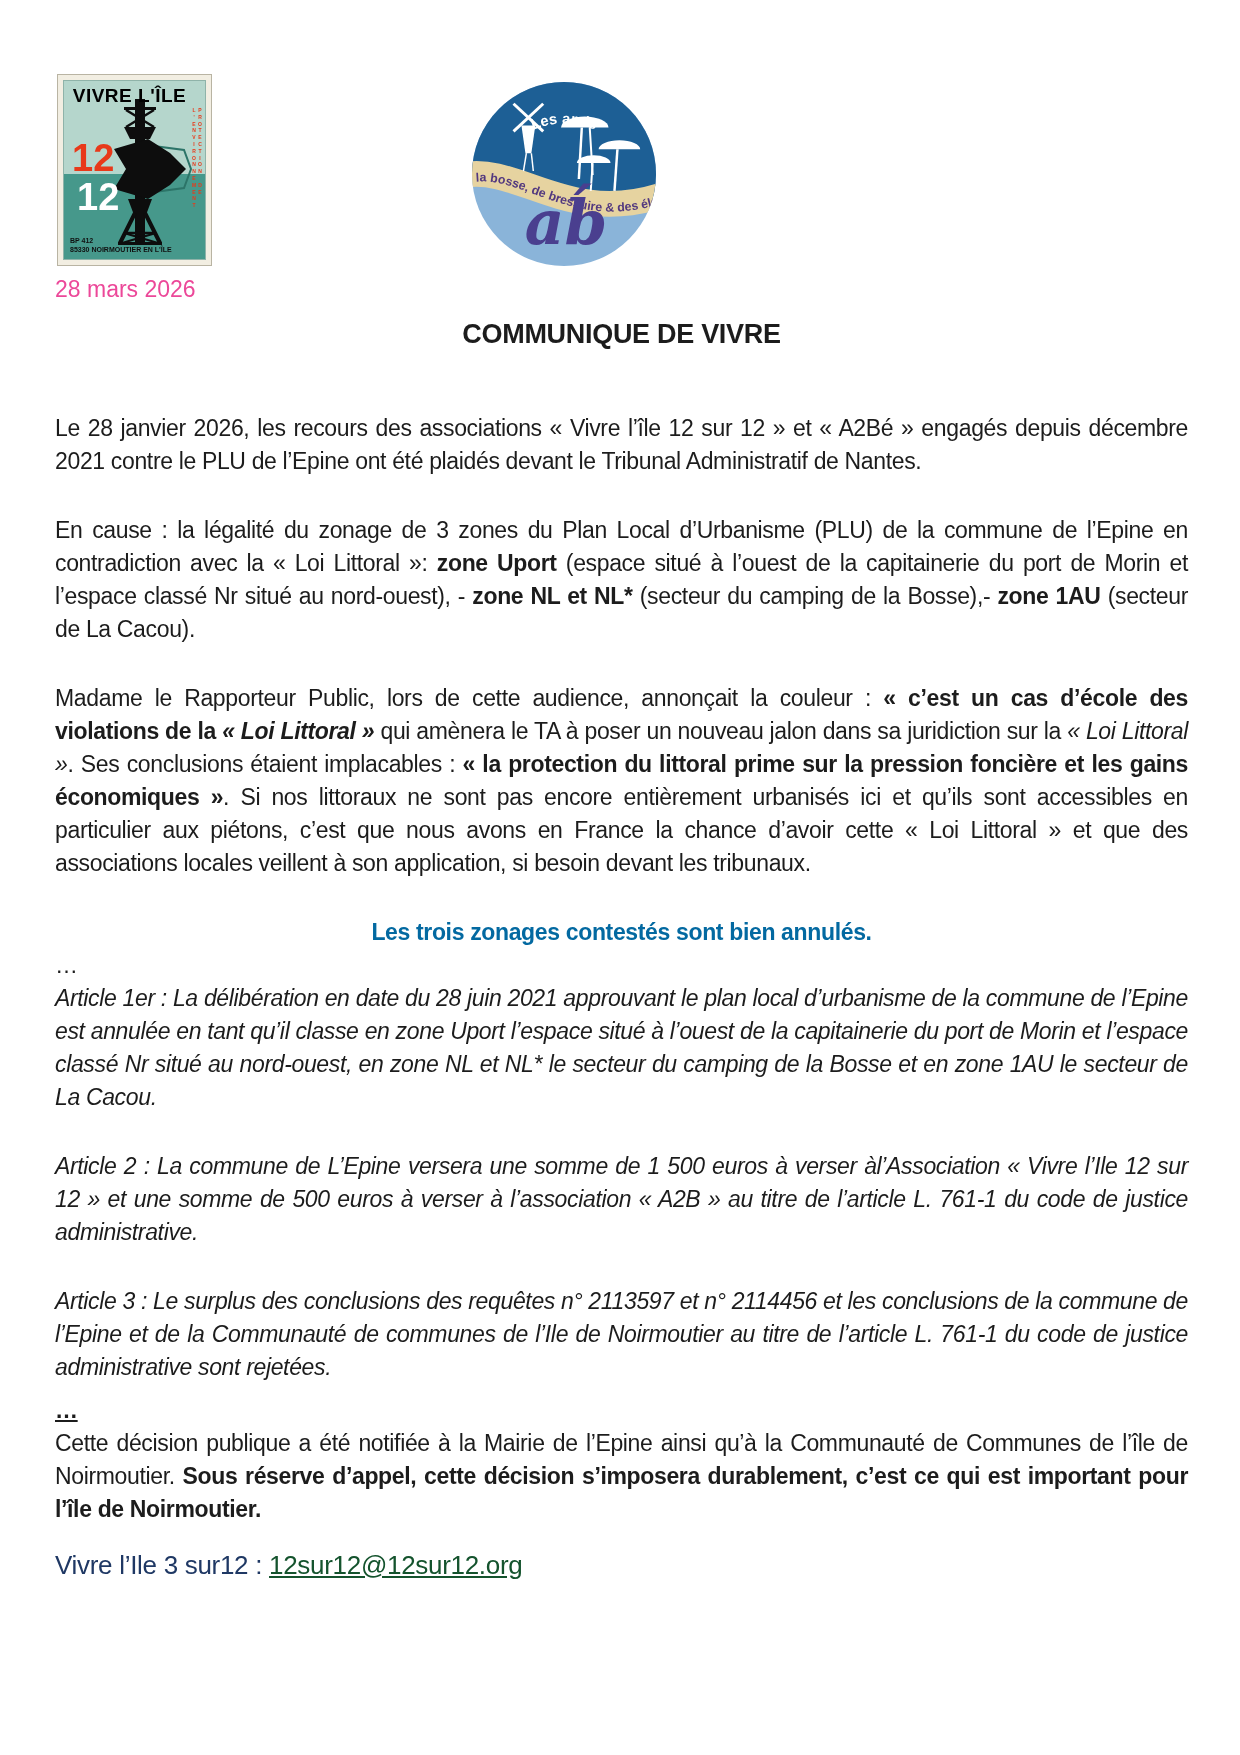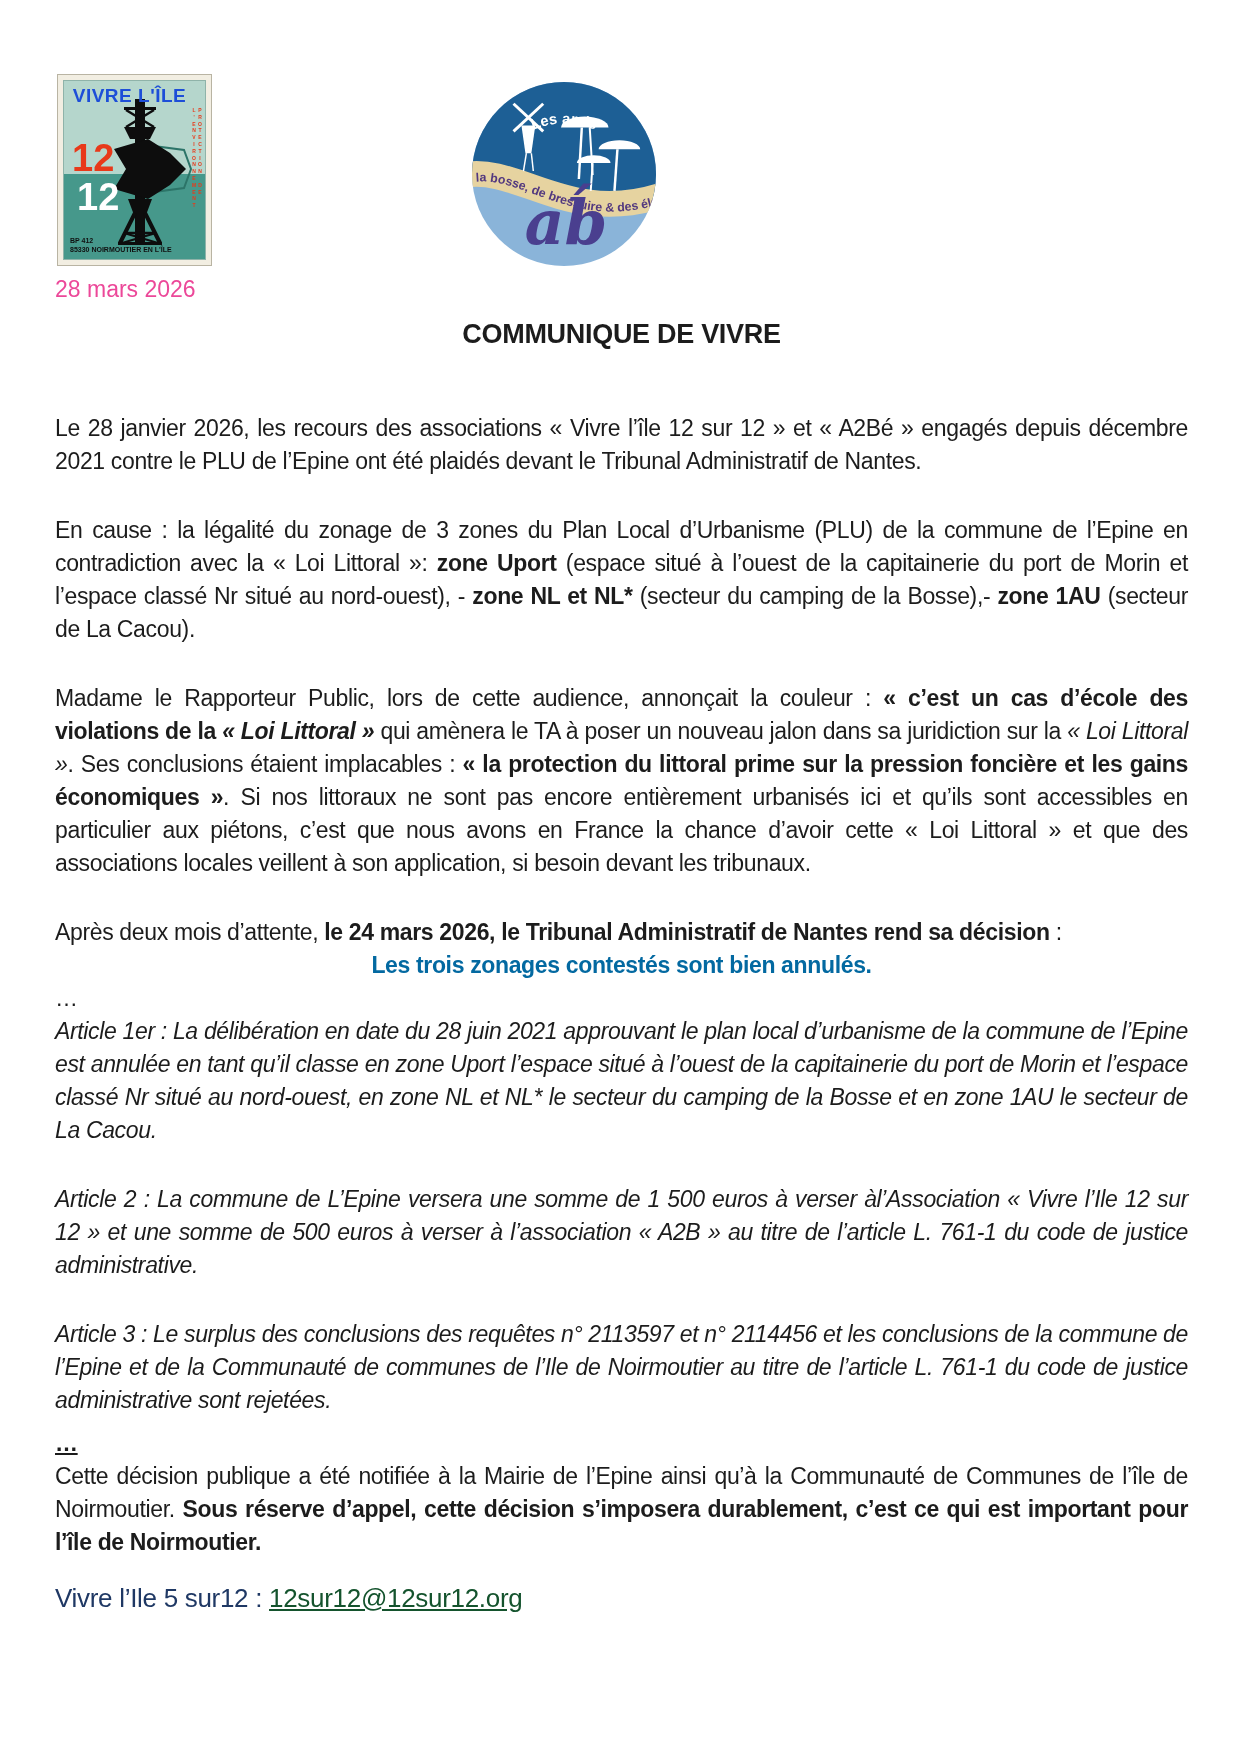--- a/index.html
+++ b/index.html
@@ -10,21 +10,21 @@
   .page{padding:74px 52px 0 55px;box-sizing:border-box;}
   
   .header{position:relative;height:192px;}
   .logo-vivre{
     position:absolute;left:2px;top:0;width:155px;height:192px;
     background:#f2eee2;border:1px solid #b9b4a3;box-sizing:border-box;padding:5px;
   }
   .lv-inner{position:relative;width:100%;height:100%;background:#b5d6cc;overflow:hidden;border:1px solid #8fb3a9;box-sizing:border-box;}
   .lv-sea{position:absolute;left:0;right:0;top:52%;bottom:0;background:#46988b;}
   .lv-title{position:absolute;top:4px;left:0;right:10px;text-align:center;
-    font-weight:bold;font-size:19px;letter-spacing:0.5px;color:#1d4ed8;white-space:nowrap;}
+    font-weight:bold;font-size:19px;letter-spacing:0.5px;color:#000000;white-space:nowrap;}
   .lv-side{position:absolute;top:26px;right:2px;height:152px;overflow:hidden;
     writing-mode:vertical-rl;text-orientation:upright;
     font-size:5px;letter-spacing:0.8px;font-weight:bold;color:#e8391a;}
   .lv-12a{position:absolute;left:8px;top:58px;font-size:38px;font-weight:bold;color:#e8391a;line-height:1;}
   .lv-12b{position:absolute;left:13px;top:97px;font-size:38px;font-weight:bold;color:#ffffff;line-height:1;}
   .lv-buoy{position:absolute;left:24px;top:12px;}
   .lv-addr{position:absolute;left:6px;bottom:5px;font-size:7px;font-weight:bold;color:#101010;line-height:1.3;}
   .logo-a2b{position:absolute;left:415px;top:6px;width:188px;height:188px;}
   
   .date{margin-top:10px;font-size:23px;color:#ec4899;}
@@ -118,28 +118,27 @@
 
   <div class="date">28 mars 2026</div>
 
   <div class="title">COMMUNIQUE DE VIVRE</div>
 
 
   <div class="body-text">
       <p class="para"><span>Le 28 janvier 2026, les recours des associations « Vivre l’île 12 sur 12 » et « A2Bé » engagés depuis décembre 2021 contre le PLU de l’Epine ont été plaidés devant le Tribunal Administratif de Nantes.</span></p>
       <p class="para"><span>En cause : la légalité du zonage de 3 zones du Plan Local d’Urbanisme (PLU) de la commune de l’Epine en contradiction avec la « Loi Littoral »: </span><span style="font-weight: bold;">zone Uport</span><span> (espace situé à l’ouest de la capitainerie du port de Morin et l’espace classé Nr situé au nord-ouest), - </span><span style="font-weight: bold;">zone NL et NL*</span><span> (secteur du camping de la Bosse),- </span><span style="font-weight: bold;">zone 1AU</span><span> (secteur de La Cacou).</span></p>
       <p class="para"><span>Madame le Rapporteur Public, lors de cette audience, annonçait la couleur : </span><span style="font-weight: bold;">« c’est un cas d’école des violations de la </span><span style="font-weight: bold; font-style: italic;">« Loi Littoral »</span><span> qui amènera le TA à poser un nouveau jalon dans sa juridiction sur la </span><span style="font-style: italic;">« Loi Littoral »</span><span>. Ses conclusions étaient implacables : </span><span style="font-weight: bold;">« la protection du littoral prime sur la pression foncière et les gains économiques »</span><span>. Si nos littoraux ne sont pas encore entièrement urbanisés ici et qu’ils sont accessibles en particulier aux piétons, c’est que nous avons en France la chance d’avoir cette « Loi Littoral » et que des associations locales veillent à son application, si besoin devant les tribunaux.</span></p>
-      <p class="para" style="text-align: left; margin-bottom: 0px;"><span>Après deux mois d’attente, </span><span style="font-weight: bold;">le 24 mars 2026, le Tribunal Administratif de Nantes rend sa décision</span><span> :</span></p>
       <p class="para" style="text-align: center; color: #0369a1; margin-bottom: 0px;"><span style="font-weight: bold;">Les trois zonages contestés sont bien annulés.</span></p>
       <p class="para" style="text-align: left; margin-bottom: 0px;"><span>…</span></p>
       <p class="para"><span style="font-style: italic;">Article 1er : La délibération en date du 28 juin 2021 approuvant le plan local d’urbanisme de la commune de l’Epine est annulée en tant qu’il classe en zone Uport l’espace situé à l’ouest de la capitainerie du port de Morin et l’espace classé Nr situé au nord-ouest, en zone NL et NL* le secteur du camping de la Bosse et en zone 1AU le secteur de La Cacou.</span></p>
       <p class="para"><span style="font-style: italic;">Article 2 : La commune de L’Epine versera une somme de 1 500 euros à verser àl’Association « Vivre l’Ile 12 sur 12 » et une somme de 500 euros à verser à l’association « A2B » au titre de l’article L. 761-1 du code de justice administrative.</span></p>
       <p class="para" style="margin-bottom: 10px;"><span style="font-style: italic;">Article 3 : Le surplus des conclusions des requêtes n° 2113597 et n° 2114456 et les conclusions de la commune de l’Epine et de la Communauté de communes de l’Ile de Noirmoutier au titre de l’article L. 761-1 du code de justice administrative sont rejetées.</span></p>
       <p class="para" style="text-align: left; margin-bottom: 0px;"><span style="font-weight: bold; text-decoration: underline;">…</span></p>
       <p class="para" style="margin-bottom: 22px;"><span>Cette décision publique a été notifiée à la Mairie de l’Epine ainsi qu’à la Communauté de Communes de l’île de Noirmoutier. </span><span style="font-weight: bold;">Sous réserve d’appel, cette décision s’imposera durablement, c’est ce qui est important pour l’île de Noirmoutier.</span></p>
     </div>
 
   <div class="contacts">
-      <p class="para"><span>Vivre l’Ile 5 sur12 : </span><a href="#">12sur12@12sur12.org</a></p>
+      <p class="para"><span>Vivre l’Ile 3 sur12 : </span><a href="#">12sur12@12sur12.org</a></p>
       <p class="para"></p>
     </div>
 
 </div>
 
 </body></html>

